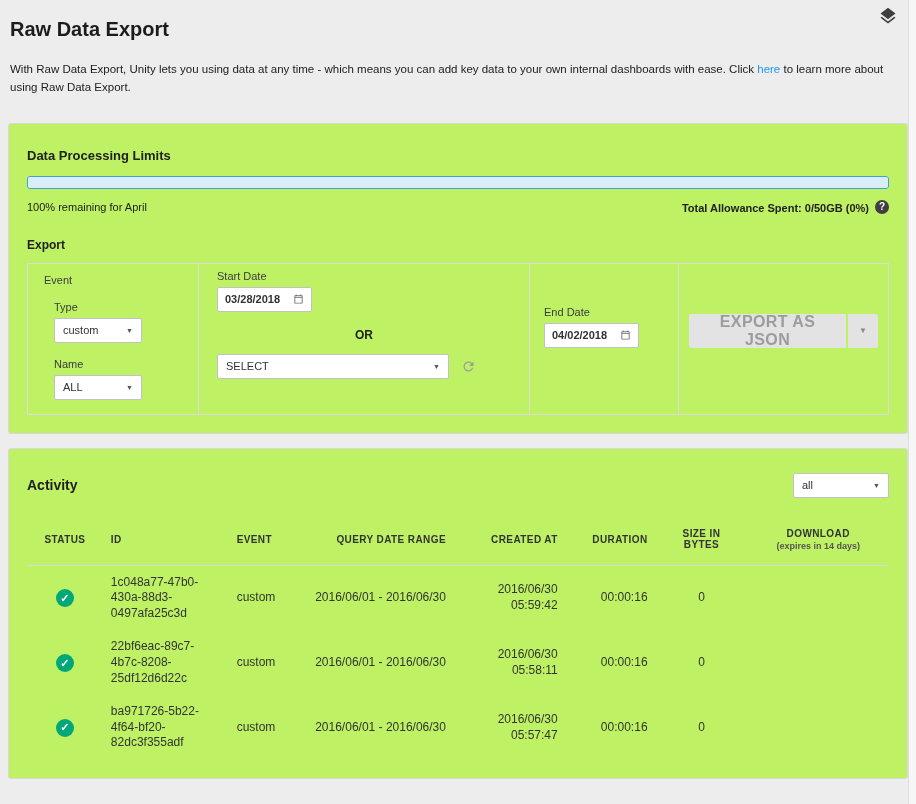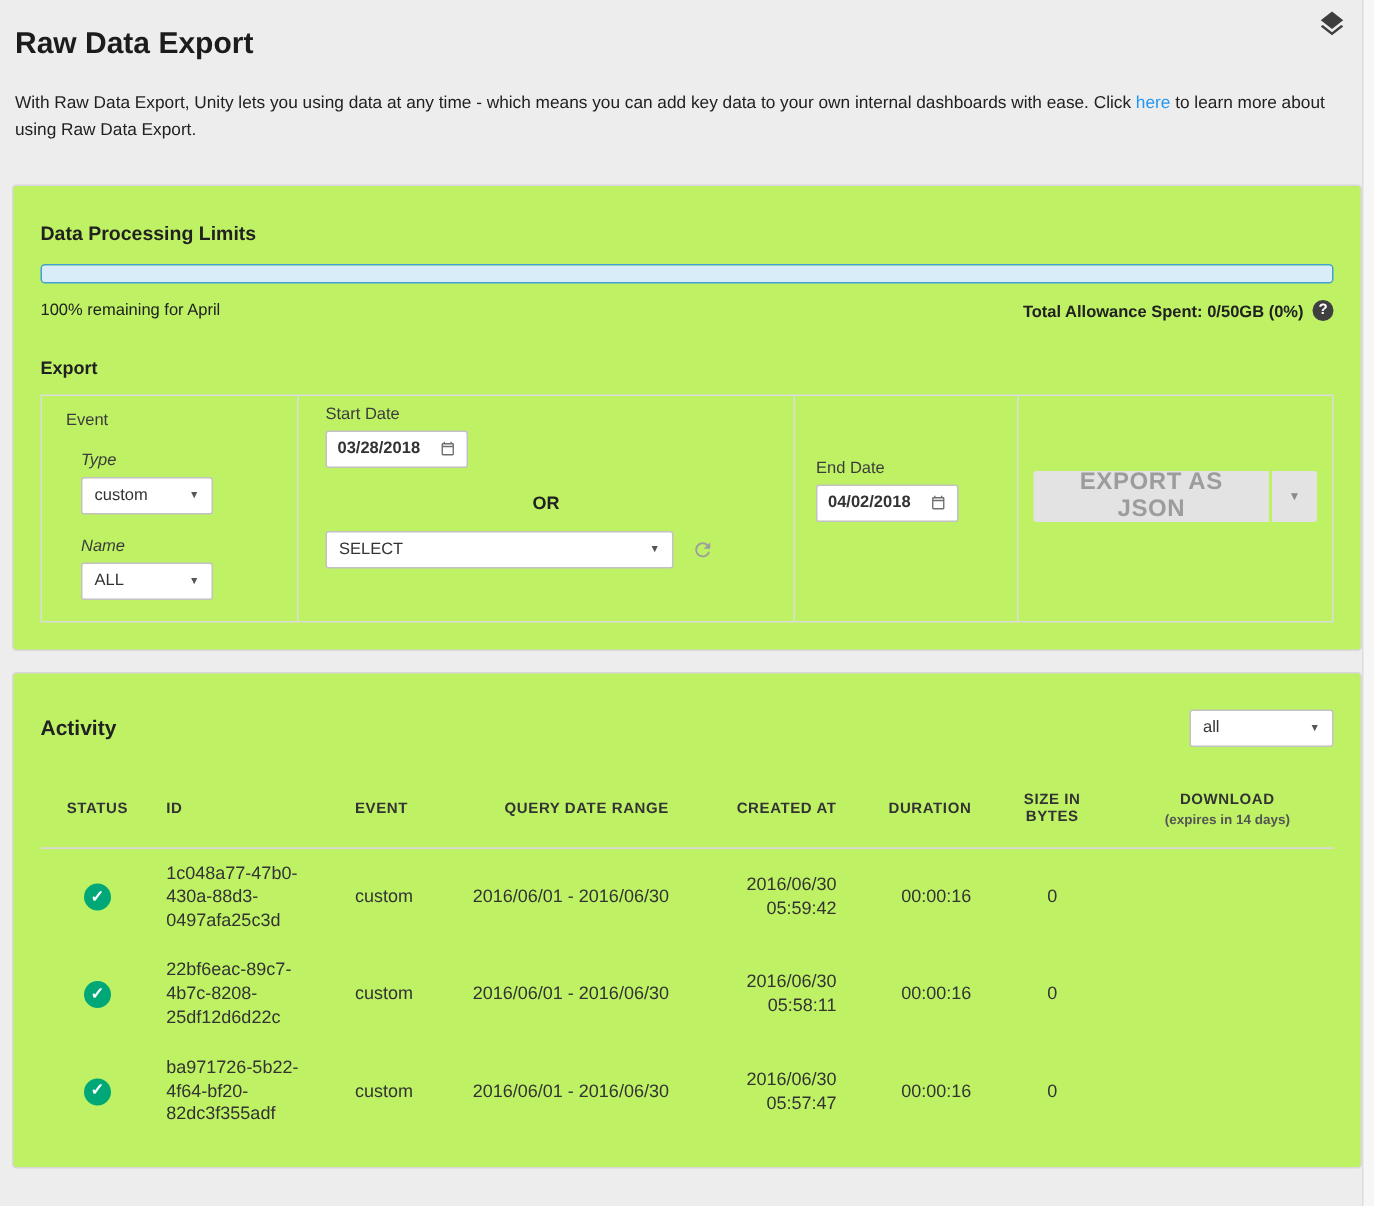--- a/index.html
+++ b/index.html
@@ -41,21 +41,21 @@
 
   .export-box { border:1px solid #dcdcdc; display:flex; align-items:stretch; min-height:152px; }
   .vdiv { width:1px; background:#ddd; align-self:stretch; }
 
   .col-event  { flex:0 0 170px; padding:10px 16px 12px; }
   .col-middle { flex:0 0 330px; padding:6px 18px 12px; }
   .col-end    { flex:0 0 148px; padding:42px 14px 0; }
   .col-action { flex:1; padding:50px 10px 0; display:flex; justify-content:center; align-items:flex-start; }
 
   .lbl  { font-size:11px; color:#3c3c3c; margin:0 0 5px; }
-  .lbl-gap { margin-top:15px;font-style:italic; }
+  .lbl-gap { margin-top:15px; }
 
   .select {
     display:flex; align-items:center; justify-content:space-between;
     border:1px solid #c2c2c2; border-radius:2px; background:#fff;
     padding:6px 8px; font-size:11px; color:#333; cursor:pointer; height:25px;
   }
   .select .caret { font-size:7px; color:#555; margin-left:10px; line-height:1; }
   .select-sm { width:88px; }
   .select-wide { width:232px; }
   .select-filter { width:96px; }

